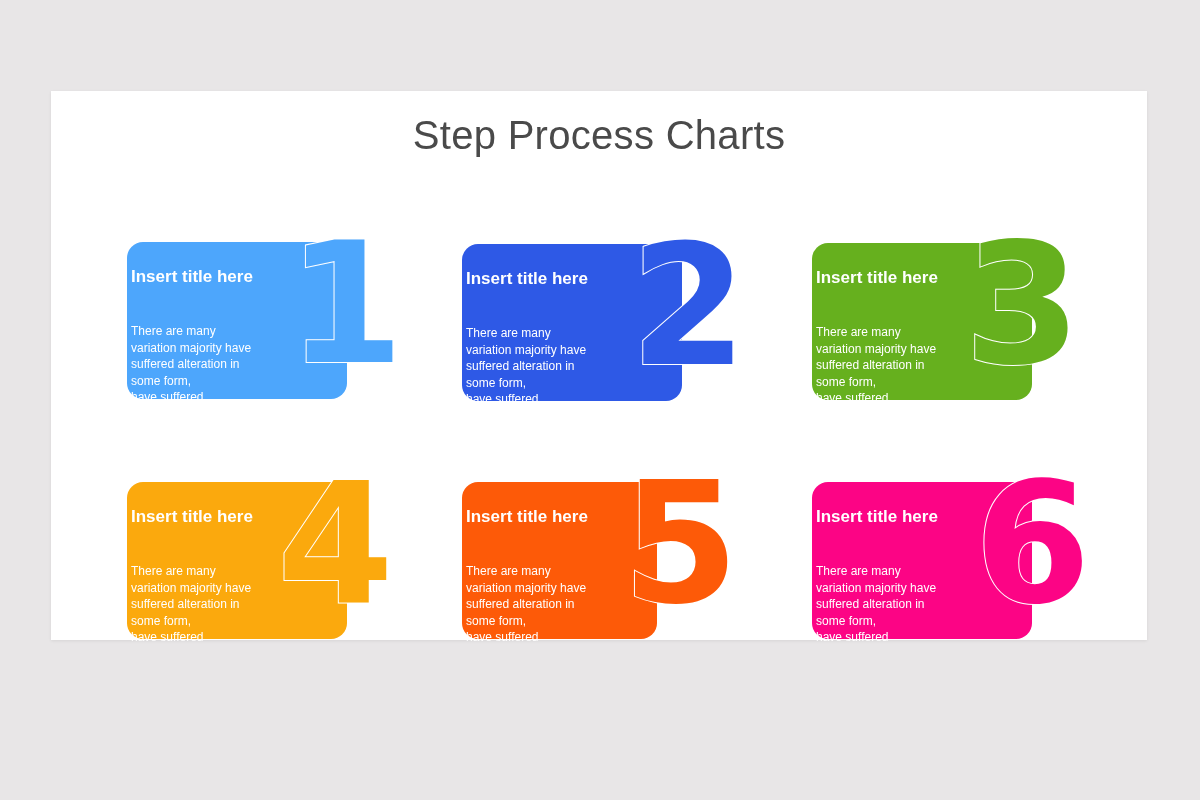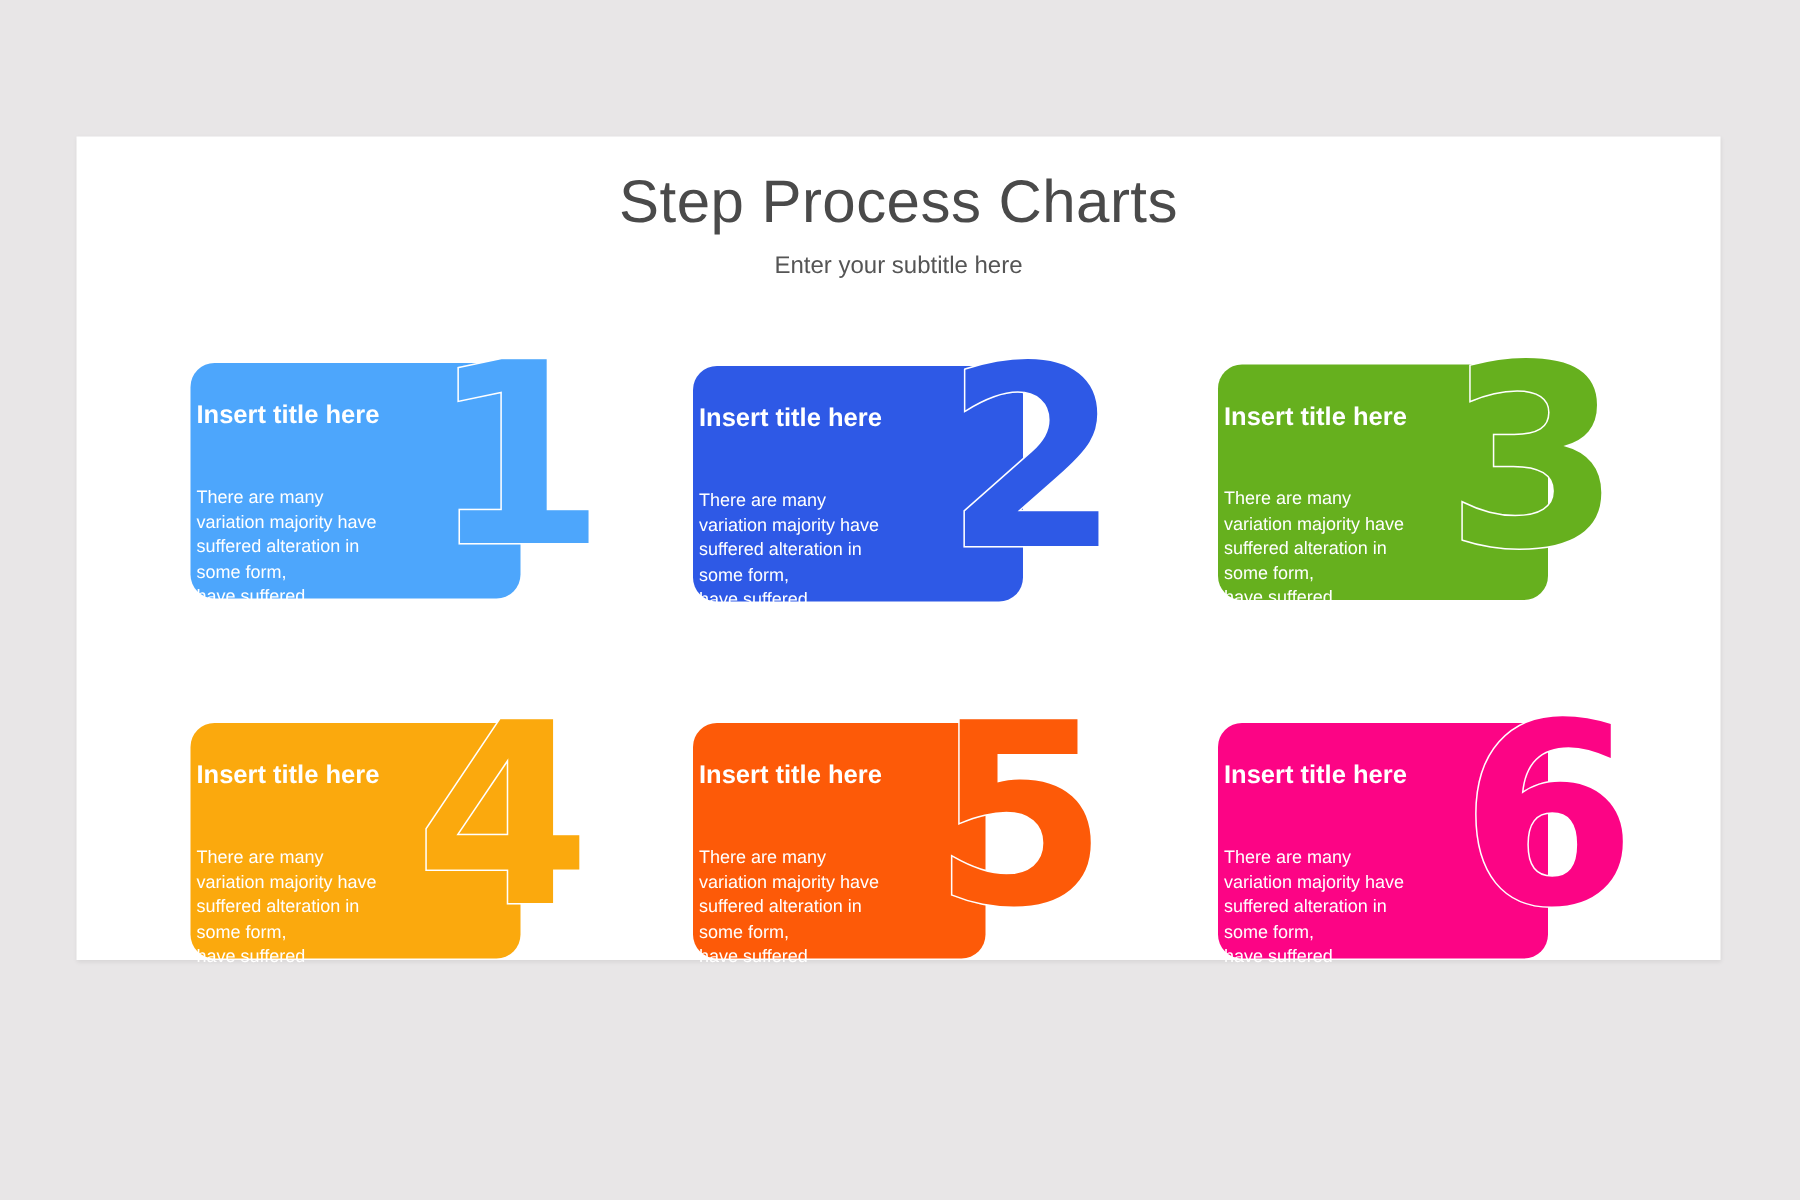--- a/index.html
+++ b/index.html
@@ -69,21 +69,20 @@
       line-height: 16.5px;
       white-space: pre-line;
       margin-top: 36px;
     }
   </style>
 </head>
 <body style="background: rgb(232, 230, 231);">
 
 <div class="slide">
   <div class="title">Step Process Charts</div>
-  <div class="subtitle">Enter your subtitle here</div>
 
   <div class="card" style="left:76px; top:151px;">
     <div class="box" style="background: rgb(77, 166, 252);"></div>
     <div class="num" style="left: 160px; color: rgb(77, 166, 252);">1</div>
     <div class="txt">
       <div class="ctitle">Insert title here</div>
       <div class="cbody">There are many
 variation majority have
 suffered alteration in
 some form,

